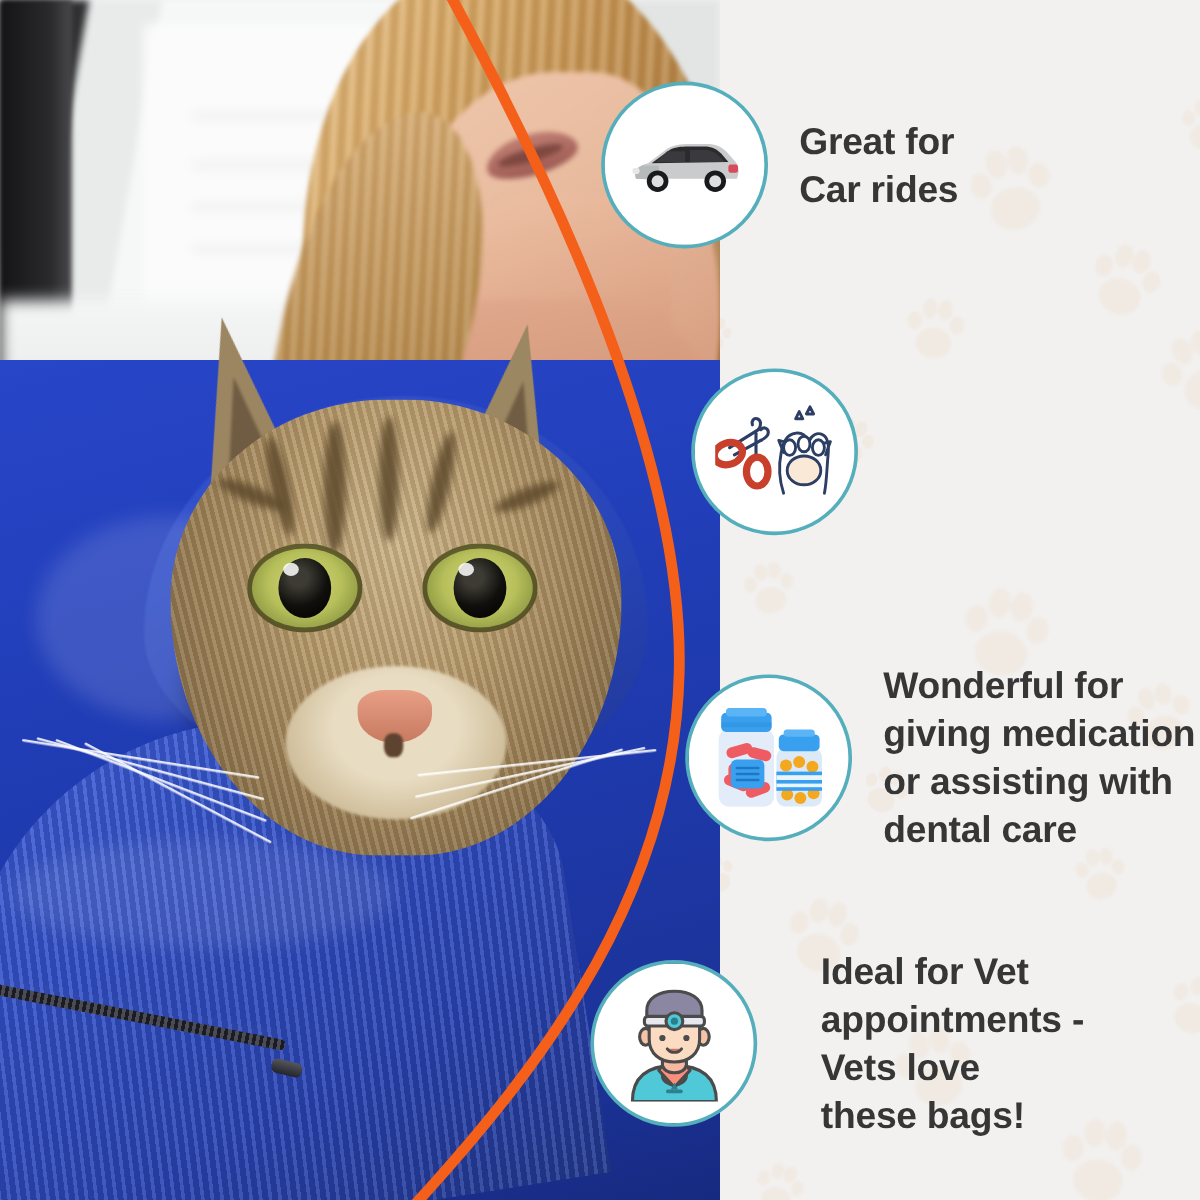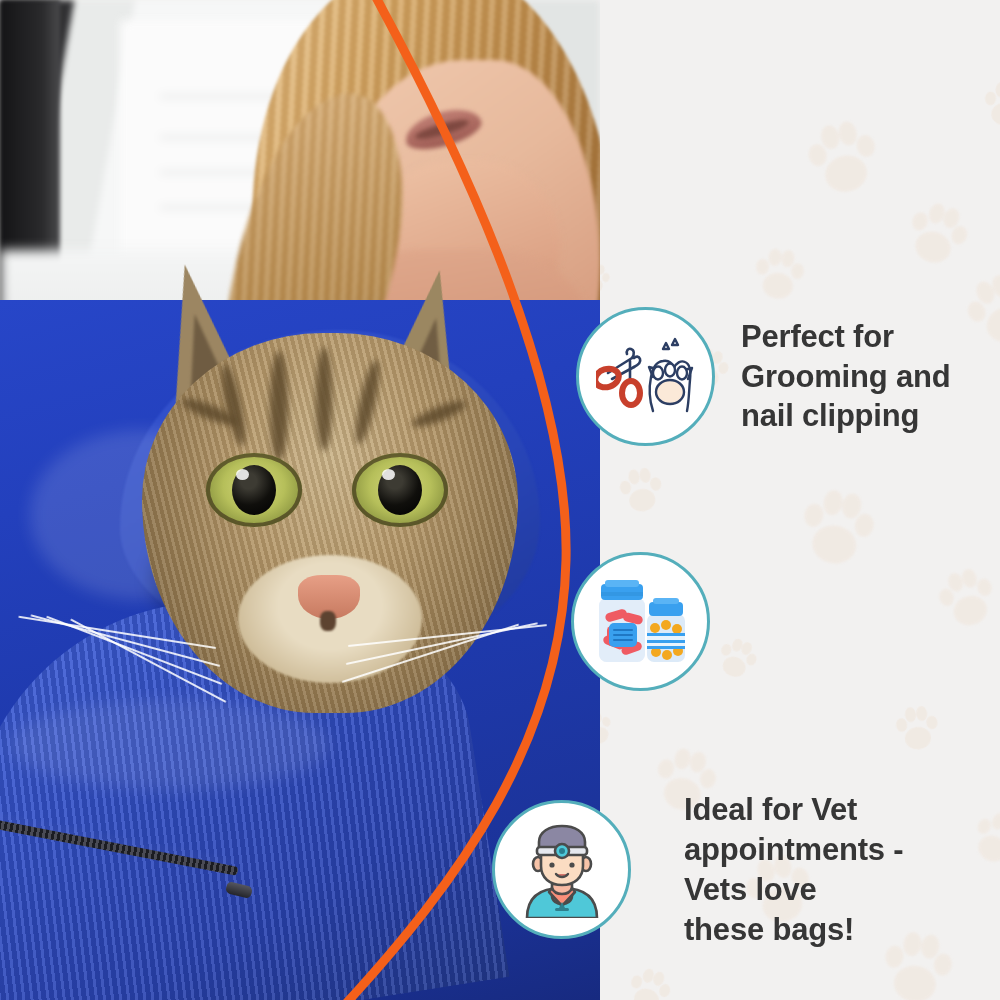--- a/index.html
+++ b/index.html
@@ -375,20 +375,39 @@
         <div class="whisker r" style="left:226px;top:408px;width:196px;transform:rotate(-12deg)"></div>
         <div class="whisker r" style="left:222px;top:426px;width:186px;transform:rotate(-18deg)"></div>
       </div>
     </div>
   </div>
 
   <svg id="curve" viewBox="0 0 600 1000" preserveAspectRatio="none">
     <path d="M372,-10 C470,170 570,390 566,560 C562,740 460,880 340,1010" fill="none" stroke="#f4601a" stroke-width="9"></path>
   </svg>
 
+  <div class="feature" style="left:501px;top:68px;">
+    <div class="icon-circle">
+      <svg width="96" height="58" viewBox="0 0 96 58">
+        <path d="M7 40 C5 32 9 29 17 27 L33 15 C38 12 44 11 52 11 L66 11 C73 11 78 13 83 18 L90 26 C93 29 93 36 91 40 Z" fill="#c9cbcc"></path>
+        <path d="M20 27 L35 16 C39 13.5 44 13 51 13 L64 13 C70 13 74 15 78 19 L84 26 Z" fill="#2b2b2e"></path>
+        <path d="M33 17 L48 17 L48 26 L24 26 Z" fill="#3a3a3e"></path>
+        <path d="M52 16 L64 16 C69 16 73 18 76 21 L81 26 L52 26 Z" fill="#3a3a3e"></path>
+        <path d="M7 40 C5 34 7 31 13 29 L26 29 L26 41 Z" fill="#b7babb"></path>
+        <rect x="84" y="28" width="8" height="7" rx="2" fill="#d94b5a"></rect>
+        <rect x="4" y="31" width="6" height="5" rx="2" fill="#e8e8e6"></rect>
+        <circle cx="25" cy="42" r="9" fill="#1a1a1c"></circle>
+          <circle cx="25" cy="42" r="5" fill="#dedfdf"></circle>
+        <circle cx="73" cy="42" r="9" fill="#1a1a1c"></circle>
+          <circle cx="73" cy="42" r="5" fill="#dedfdf"></circle>
+      </svg>
+    </div>
+    <div class="feature-text">Great for
+Car rides</div>
+  </div>
 
   <div class="feature" style="left:576px;top:307px;">
     <div class="icon-circle">
       <svg width="100" height="84" viewBox="0 0 100 84">
         <g fill="none" stroke="#2c3e63" stroke-width="2.6" stroke-linecap="round" stroke-linejoin="round">
           <path d="M12 38 L36 23"></path>
           <path d="M16 44 L38 32"></path>
           <path d="M36 23 C39 19 38 15 35 14 C32 13 30 16 31 19"></path>
           <path d="M38 32 C42 30 45 27 44 24 C43 21 40 21 38 23"></path>
           <path d="M34 26 L34 44"></path>
@@ -401,23 +420,20 @@
           <path d="M92 44 L96 33 L88 35"></path>
           <path d="M67 14 L70 8 L73 14 Z"></path>
           <path d="M76 10 L79 4 L82 10 Z"></path>
         </g>
         <ellipse cx="74" cy="57" rx="14" ry="12" fill="#fbe9d8" stroke="#2c3e63" stroke-width="2.4"></ellipse>
         <ellipse cx="62" cy="38" rx="5" ry="6.5" fill="#fff" stroke="#2c3e63" stroke-width="2.4"></ellipse>
         <ellipse cx="74" cy="35" rx="5" ry="6.5" fill="#fff" stroke="#2c3e63" stroke-width="2.4"></ellipse>
         <ellipse cx="86" cy="38" rx="5" ry="6.5" fill="#fff" stroke="#2c3e63" stroke-width="2.4"></ellipse>
       </svg>
     </div>
-    <div class="feature-text">Perfect for
-Grooming and
-nail clipping</div>
   </div>
 
   <div class="feature" style="left:571px;top:552px;">
     <div class="icon-circle">
       <svg width="104" height="92" viewBox="0 0 104 92">
         <rect x="10" y="22" width="46" height="64" rx="8" fill="#d9e6f7"></rect>
         <rect x="10" y="22" width="46" height="64" rx="8" fill="#eaf2fc" opacity=".55"></rect>
         <g fill="#ef5b63">
           <rect x="16" y="35" width="22" height="9" rx="4.5" transform="rotate(-16 27 39)"></rect>
           <rect x="34" y="38" width="20" height="9" rx="4.5" transform="rotate(14 44 42)"></rect>
@@ -444,20 +460,24 @@
             <circle cx="78" cy="79" r="5"></circle>
             <circle cx="89" cy="75" r="5"></circle>
         </g>
         <rect x="58" y="57" width="38" height="16" fill="#39a0ef"></rect>
         <rect x="58" y="60" width="38" height="4" fill="#e9f4fd"></rect>
         <rect x="58" y="67" width="38" height="3" fill="#e9f4fd"></rect>
         <rect x="60" y="26" width="34" height="14" rx="4" fill="#39a0ef"></rect>
         <rect x="64" y="22" width="26" height="6" rx="3" fill="#5ab4f5"></rect>
       </svg>
     </div>
+    <div class="feature-text">Wonderful for
+giving medication
+or assisting with
+dental care</div>
   </div>
 
   <div class="feature" style="left:492px;top:790px;gap:27px;">
     <div class="icon-circle">
       <svg width="94" height="96" viewBox="0 0 94 96">
         <g stroke="#4b4b4b" stroke-width="2.6" stroke-linejoin="round" stroke-linecap="round">
           <path d="M12 96 C12 76 24 66 47 66 C70 66 82 76 82 96 Z" fill="#4fc8d8"></path>
           <path d="M37 62 H57 V74 C57 79 52 82 47 82 C42 82 37 79 37 74 Z" fill="#f7b9a2"></path>
           <path d="M37 66 C40 74 54 74 57 66 L60 70 L47 84 L34 70 Z" fill="#f98f7a"></path>
           <ellipse cx="23" cy="42" rx="5" ry="7" fill="#f7c3a8"></ellipse>

